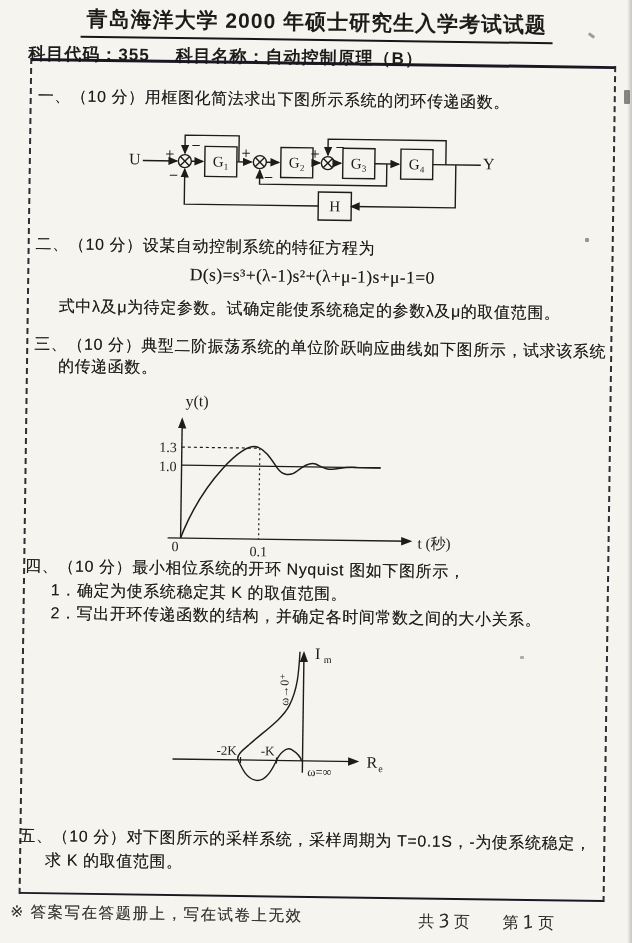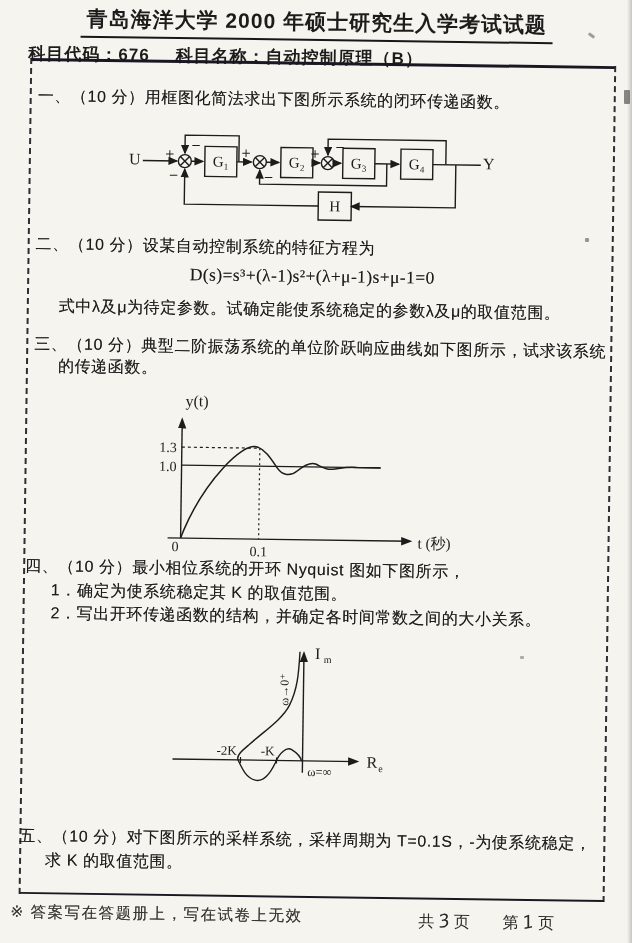--- a/index.html
+++ b/index.html
@@ -49,21 +49,21 @@
 </head>
 <body>
 
 <div class="page">
   <div class="sheet">
 
     <div class="exam-title">
       <span>青岛海洋大学 2000 年硕士研究生入学考试试题</span>
     </div>
     <div class="subject-line">
-      <span>科目代码：</span><span>676</span><span class="gap"></span><span>科目名称：</span><span>自动控制原理（B）</span>
+      <span>科目代码：</span><span>355</span><span class="gap"></span><span>科目名称：</span><span>自动控制原理（B）</span>
     </div>
 
     <div class="q-box"></div>
 
     <div class="q-line" style="left:38px;top:90px;">一、（10 分）用框图化简法求出下图所示系统的闭环传递函数。</div>
 
     <svg style="left:130px;top:133px;" width="370" height="105" viewBox="0 0 370 105">
       <defs>
         <marker id="arrA" markerWidth="8" markerHeight="8" refX="6" refY="3" orient="auto">
           <path d="M0,0 L7,3 L0,6 z" fill="#1d1c1a"></path>

